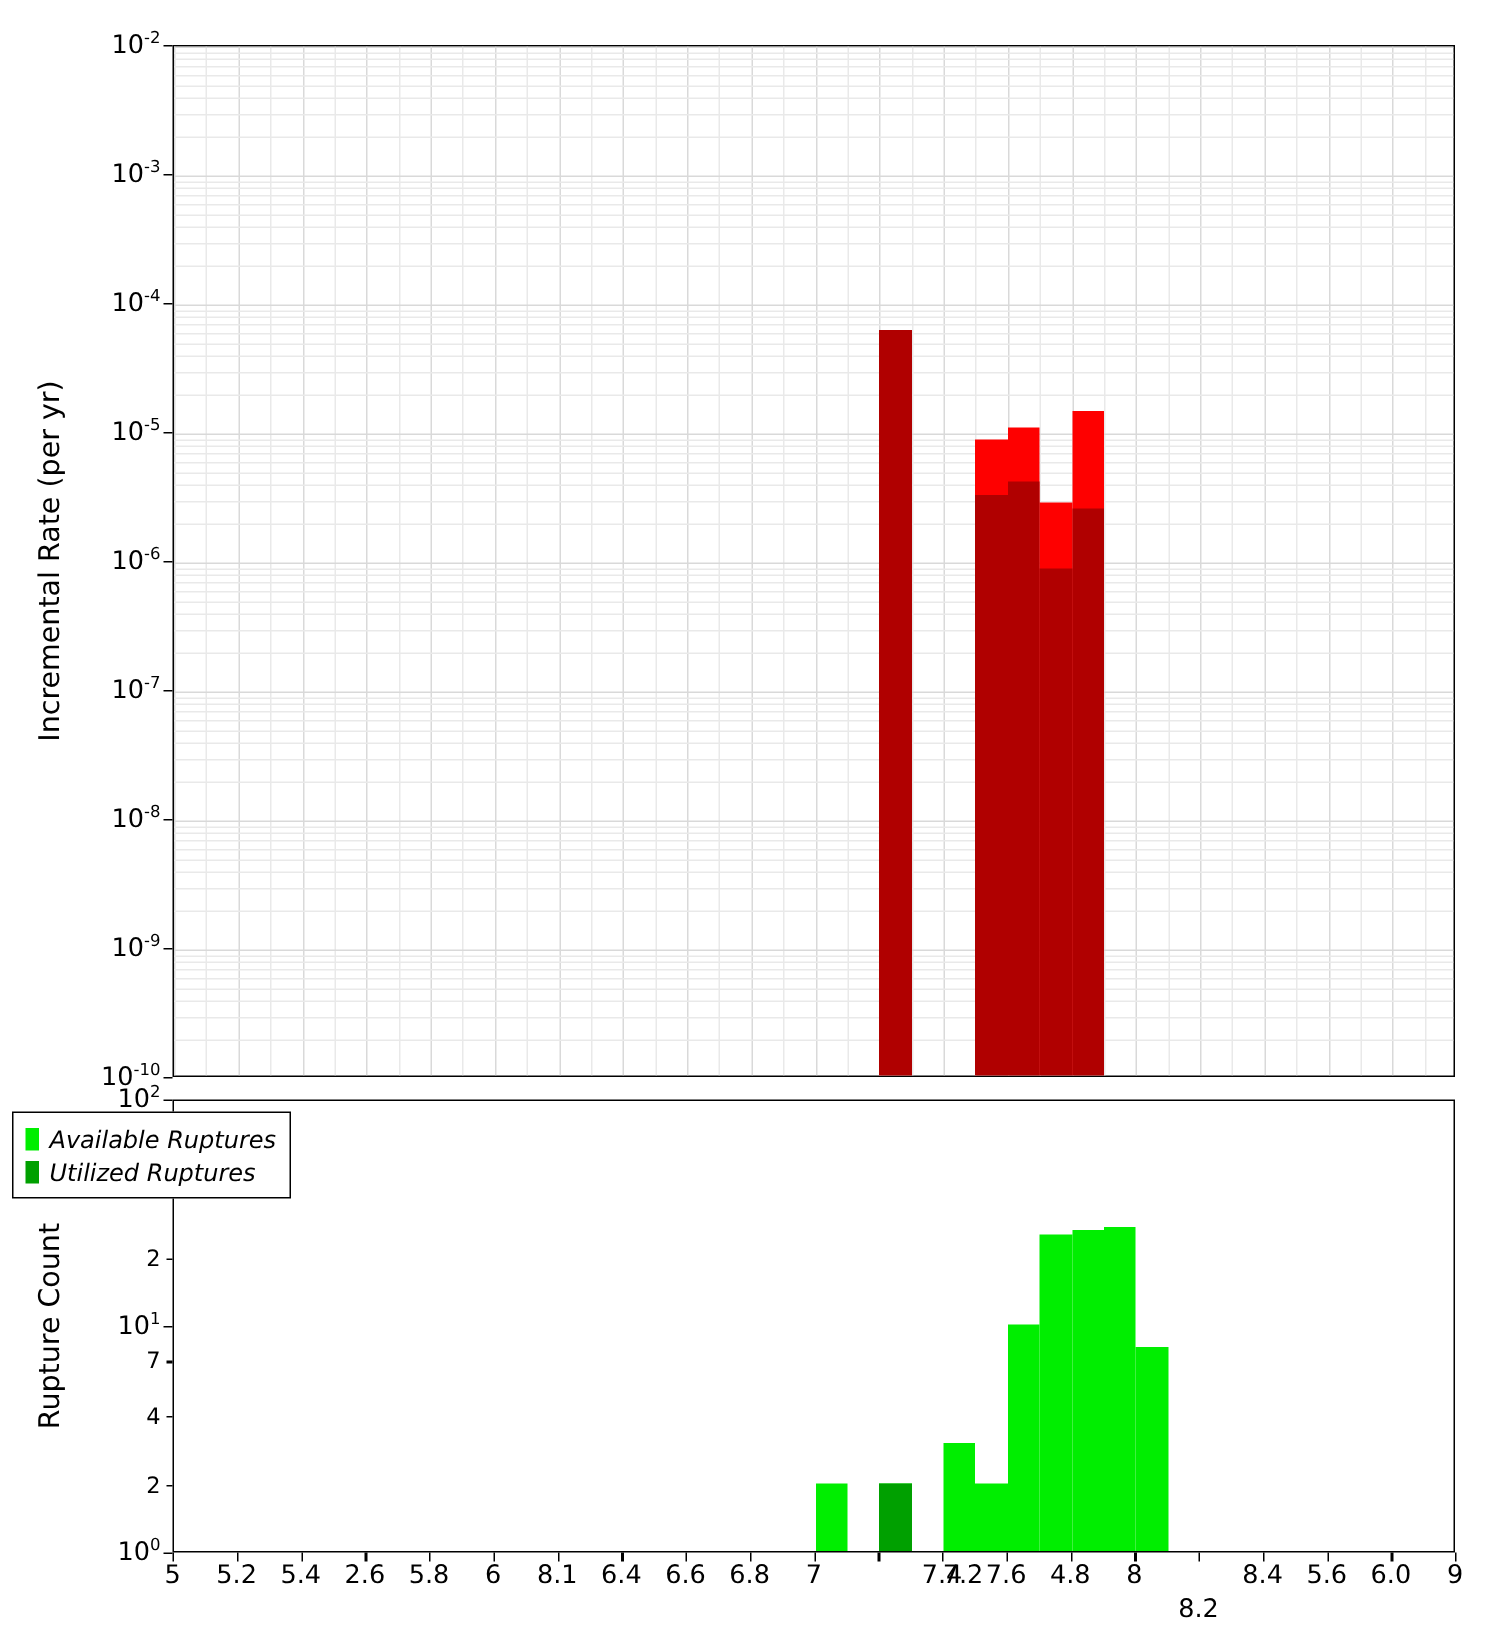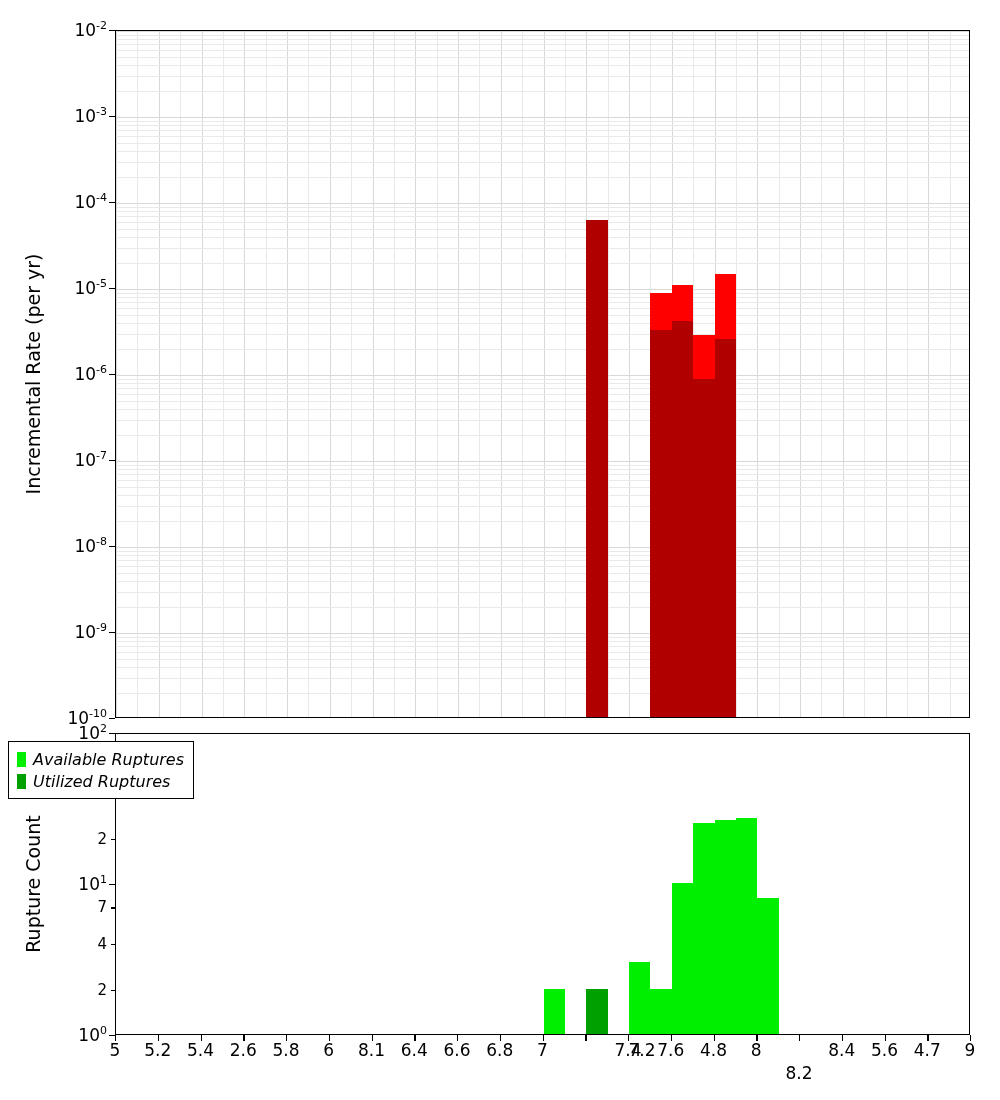--- a/index.html
+++ b/index.html
@@ -378,21 +378,21 @@
       <div class="xtick" style="left: 713.5px;">4.8</div>
       <div class="tickmark" style="left: 713.5px; top: 1035px; width: 1.3px; height: 6px;"></div>
       <div class="xtick" style="left: 756.25px;">8</div>
       <div class="tickmark" style="left: 756.25px; top: 1035px; width: 1.3px; height: 6px;"></div>
       <div class="xtick" style="left: 799px; margin-top: 23px;">8.2</div>
       <div class="tickmark" style="left: 799px; top: 1035px; width: 1.3px; height: 6px;"></div>
       <div class="xtick" style="left: 841.75px;">8.4</div>
       <div class="tickmark" style="left: 841.75px; top: 1035px; width: 1.3px; height: 6px;"></div>
       <div class="xtick" style="left: 884.5px;">5.6</div>
       <div class="tickmark" style="left: 884.5px; top: 1035px; width: 1.3px; height: 6px;"></div>
-      <div class="xtick" style="left: 927.25px;">4.7</div>
+      <div class="xtick" style="left: 927.25px;">6.0</div>
       <div class="tickmark" style="left: 927.25px; top: 1035px; width: 1.3px; height: 6px;"></div>
       <div class="xtick" style="left: 970px;">9</div>
       <div class="tickmark" style="left: 970px; top: 1035px; width: 1.3px; height: 6px;"></div>
     </div>
   <div class="ylabel" id="ylabel-bottom" style="left: 22px; top: 884px; transform: rotate(-90deg) translate(-50%, 0px);">Rupture Count</div>
 
   <div class="legend" id="legend-bottom">
     <div class="legend-row">
       <span class="legend-swatch" style="background:#00ee00"></span>
       <span class="legend-label">Available Ruptures</span>

